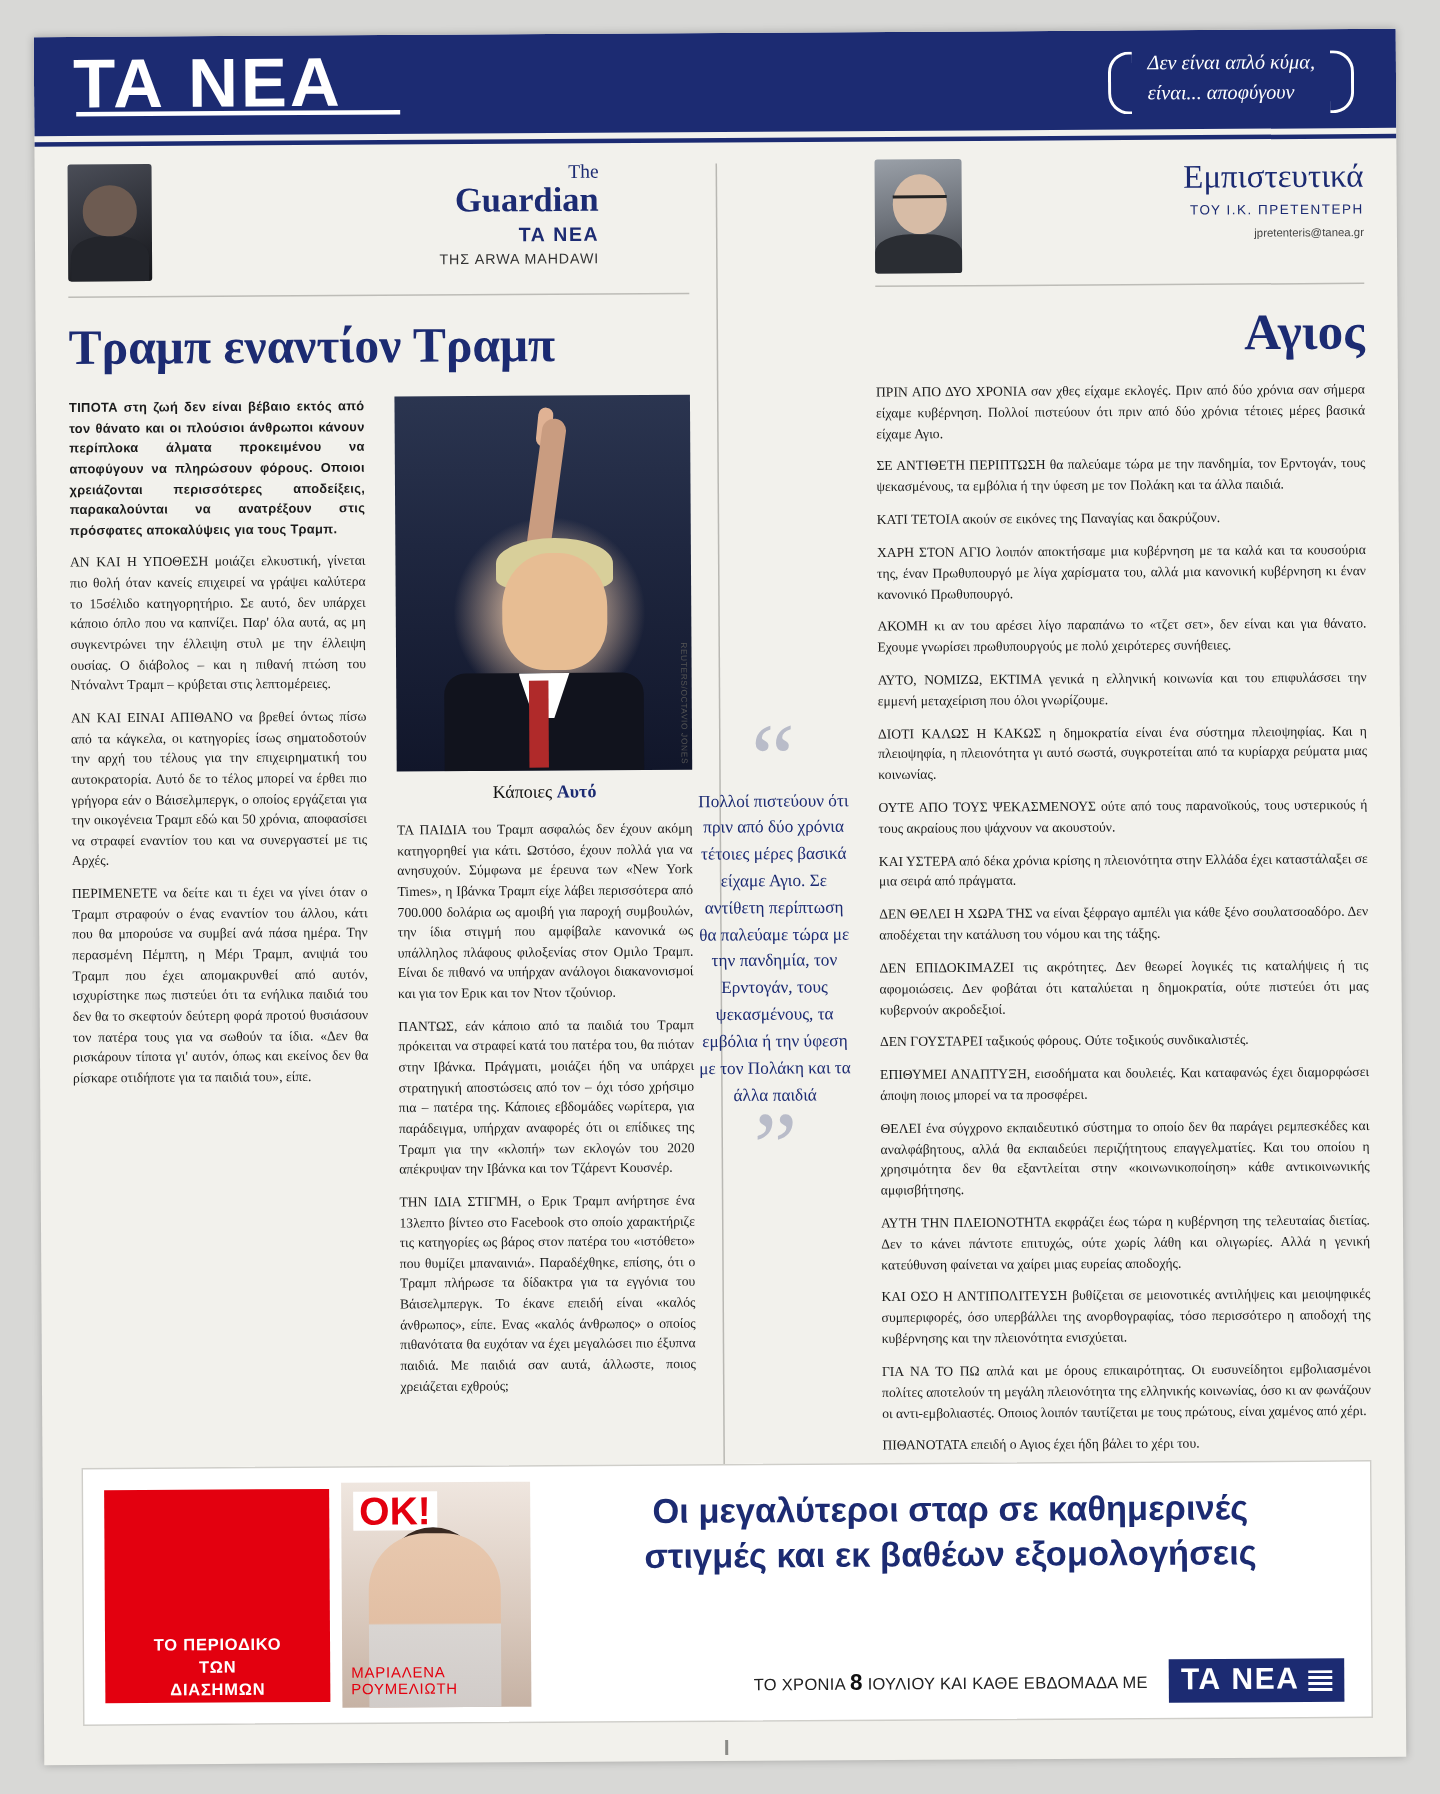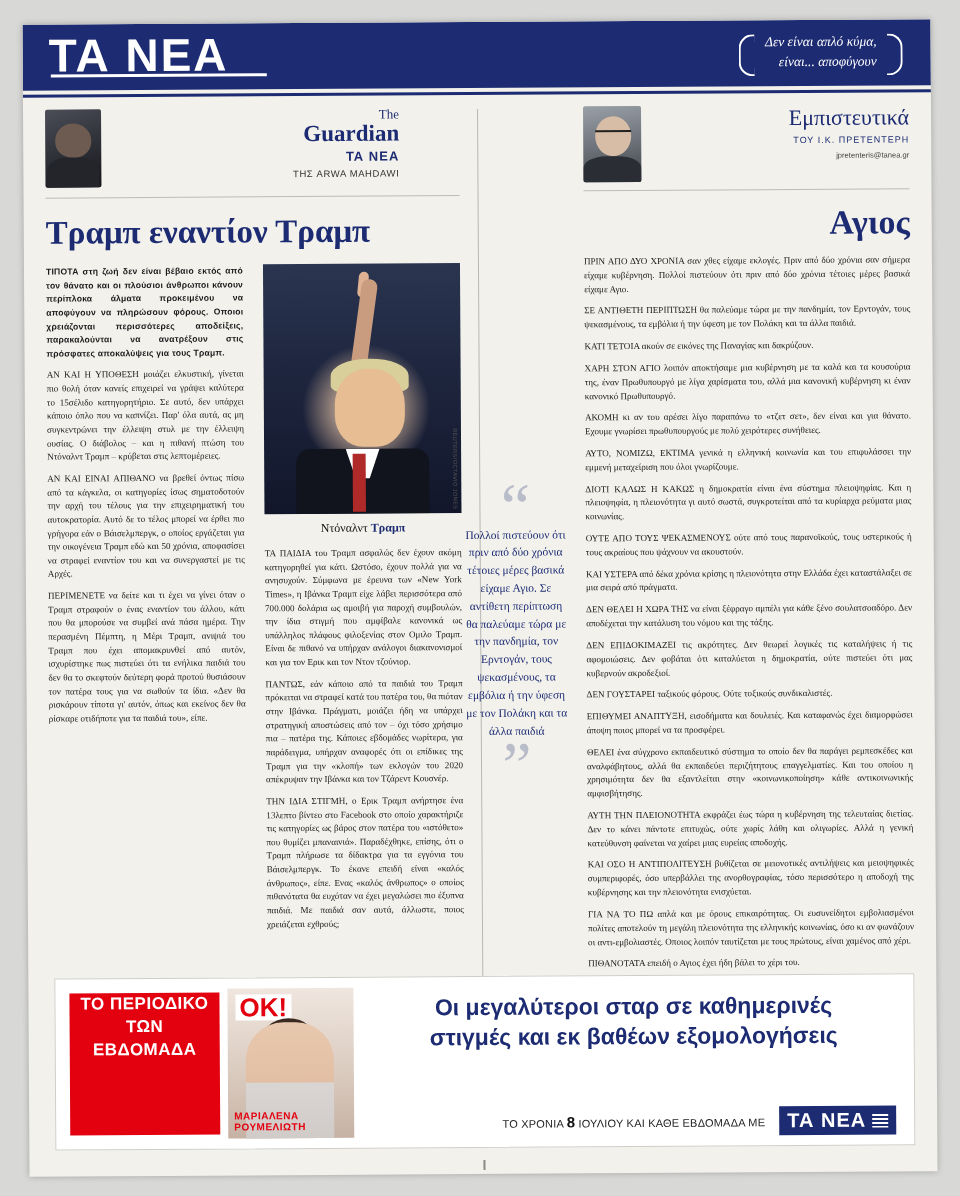--- a/index.html
+++ b/index.html
@@ -35,21 +35,21 @@
     margin-left:26px;
     line-height:1;
     padding-bottom:4px;
   }
   .masthead .underline{
     position:absolute;
     left:28px;top:50px;width:216px;height:3px;background:#fff;
   }
   .slogan{
     position:absolute;right:28px;top:12px;
-    text-align:right;
+    text-align:left;
     font-family:"Liberation Serif", serif;
     font-style:italic;
     font-size:13.5px;
     line-height:1.5;
     padding:0 26px;
   }
   .slogan:before,.slogan:after{
     content:"";
     position:absolute;top:2px;height:38px;width:14px;
     border:2px solid #fff;
@@ -212,43 +212,43 @@
   }
   .rtext p{margin:0 0 8px;}
 
   
   .ad{
     position:absolute;left:26px;right:22px;bottom:26px;height:170px;
     background:#fff;border:1px solid #cfcec9;display:flex;align-items:stretch;
   }
   .ad-badge{
     width:150px;margin:14px 0 14px 14px;
-    background:#e3000f;color:#fff;display:flex;align-items:flex-start;justify-content:center;
+    background:#e3000f;color:#fff;display:flex;align-items:flex-end;justify-content:center;
     text-align:center;font-family:"Liberation Sans", sans-serif;font-weight:bold;
-    font-size:17px;line-height:1.35;letter-spacing:.5px;
+    font-size:11px;line-height:1.35;letter-spacing:.5px;
   }
   .ad-cover{
     width:126px;margin:10px 8px;
     background:linear-gradient(180deg,#efe6df 0%,#d9c9bd 60%,#c6b2a4 100%);
     position:relative;overflow:hidden;
   }
   .ad-cover .ok{
     position:absolute;left:8px;top:6px;
     font-family:"Liberation Sans", sans-serif;font-weight:bold;font-size:26px;color:#e3000f;
     background:#fff;padding:0 4px;line-height:1;
   }
   .ad-cover .model{
     position:absolute;left:18px;top:34px;width:88px;height:130px;
     background:linear-gradient(180deg,#e8c8ae 0%,#e2bfa4 46%,#d9d5d2 47%,#cfc9c6 100%);
     border-radius:38px 38px 10px 10px;
   }
   .ad-cover .hair{position:absolute;left:32px;top:30px;width:58px;height:52px;background:#3a2a22;border-radius:50% 50% 40% 40%;}
   .ad-cover .name{
     position:absolute;left:6px;bottom:6px;color:#e3000f;font-family:"Liberation Sans", sans-serif;
-    font-weight:bold;font-size:10px;letter-spacing:.5px;
+    font-weight:normal;font-size:10px;letter-spacing:.5px;
   }
   .ad-main{
     flex:1;padding:16px 18px 10px 10px;display:flex;flex-direction:column;justify-content:space-between;
   }
   .ad-head{
     font-family:"Liberation Sans", sans-serif;font-weight:bold;
     font-size:23px;color:#1c2b72;line-height:1.3;text-align:center;
   }
   .ad-foot{
     display:flex;align-items:center;justify-content:flex-end;gap:14px;
@@ -316,21 +316,21 @@
               <div class="arm"></div>
               <div class="hair"></div>
               <div class="head"></div>
               <div class="suit"></div>
               <div class="shirt"></div>
               <div class="tie"></div>
             </div>
             <div class="credit">REUTERS/OCTAVIO JONES</div>
           </div>
           <figcaption class="caption">
-            <span>Ντόναλντ </span><b>Τραμπ</b>
+            <span>Κάποιες </span><b>Αυτό</b>
           </figcaption>
         </figure>
 
         <p>ΤΑ ΠΑΙΔΙΑ του Τραμπ ασφαλώς δεν έχουν ακόμη κατηγορηθεί για κάτι. Ωστόσο, έχουν πολλά για να ανησυχούν. Σύμφωνα με έρευνα των «New York Times», η Ιβάνκα Τραμπ είχε λάβει περισσότερα από 700.000 δολάρια ως αμοιβή για παροχή συμβουλών, την ίδια στιγμή που αμφίβαλε κανονικά ως υπάλληλος πλάφους φιλοξενίας στον Ομιλο Τραμπ. Είναι δε πιθανό να υπήρχαν ανάλογοι διακανονισμοί και για τον Ερικ και τον Ντον τζούνιορ.</p>
         <p>ΠΑΝΤΩΣ, εάν κάποιο από τα παιδιά του Τραμπ πρόκειται να στραφεί κατά του πατέρα του, θα πιόταν στην Ιβάνκα. Πράγματι, μοιάζει ήδη να υπάρχει στρατηγική αποστώσεις από τον – όχι τόσο χρήσιμο πια – πατέρα της. Κάποιες εβδομάδες νωρίτερα, για παράδειγμα, υπήρχαν αναφορές ότι οι επίδικες της Τραμπ για την «κλοπή» των εκλογών του 2020 απέκρυψαν την Ιβάνκα και τον Τζάρεντ Κουσνέρ.</p>
         <p>ΤΗΝ ΙΔΙΑ ΣΤΙΓΜΗ, ο Ερικ Τραμπ ανήρτησε ένα 13λεπτο βίντεο στο Facebook στο οποίο χαρακτήριζε τις κατηγορίες ως βάρος στον πατέρα του «ιστόθετο» που θυμίζει μπαναινιά». Παραδέχθηκε, επίσης, ότι ο Τραμπ πλήρωσε τα δίδακτρα για τα εγγόνια του Βάισελμπεργκ. Το έκανε επειδή είναι «καλός άνθρωπος», είπε. Ενας «καλός άνθρωπος» ο οποίος πιθανότατα θα ευχόταν να έχει μεγαλώσει πιο έξυπνα παιδιά. Με παιδιά σαν αυτά, άλλωστε, ποιος χρειάζεται εχθρούς;</p>
       </div>
     </div>
 
     <div class="pullquote">
@@ -376,21 +376,21 @@
         <p>ΠΙΘΑΝΟΤΑΤΑ επειδή ο Αγιος έχει ήδη βάλει το χέρι του.</p>
       </div>
     </div>
   </div>
 
   <div class="ad">
     <div class="ad-badge">
       <div>
         <div>ΤΟ ΠΕΡΙΟΔΙΚΟ</div>
         <div>ΤΩΝ</div>
-        <div>ΕΒΔΟΜΑΔΑ</div>
+        <div>ΔΙΑΣΗΜΩΝ</div>
       </div>
     </div>
     <div class="ad-cover">
       <div class="ok">OK!</div>
       <div class="hair"></div>
       <div class="model"></div>
       <div class="name">ΜΑΡΙΑΛΕΝΑ ΡΟΥΜΕΛΙΩΤΗ</div>
     </div>
     <div class="ad-main">
       <div class="ad-head">

